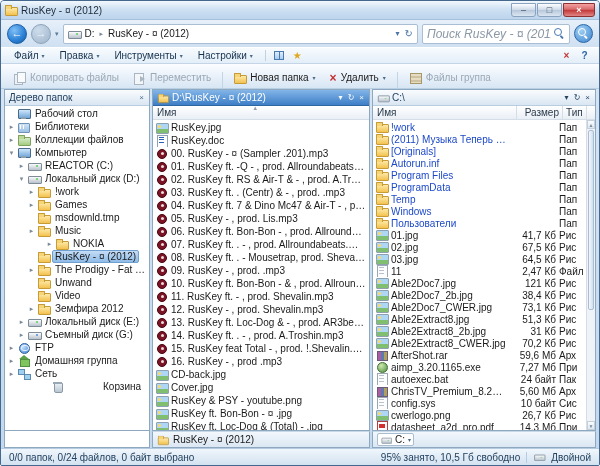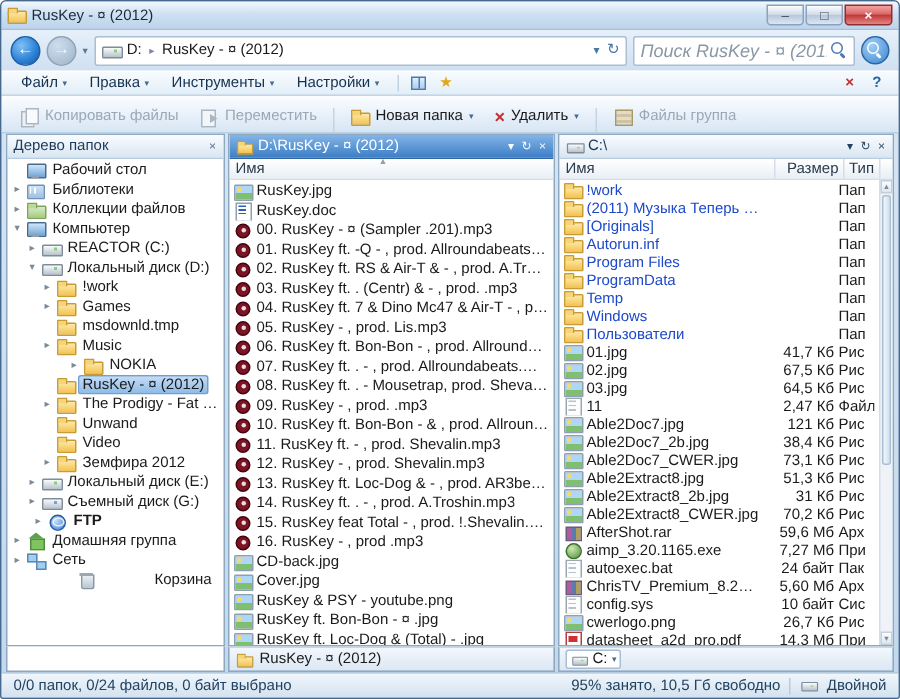--- a/index.html
+++ b/index.html
@@ -337,21 +337,21 @@
           <div class="trow" style="padding-left: 12px;">
             <span class="exp">▸</span>
             <span class="ic ic-drive"></span>
             <span class="tlabel">Локальный диск (E:)</span>
           </div>
           <div class="trow" style="padding-left: 12px;">
             <span class="exp">▸</span>
             <span class="ic ic-drive-removable"></span>
             <span class="tlabel">Съемный диск (G:)</span>
           </div>
-          <div class="trow" style="padding-left: 16px; font-weight: bold;">
+          <div class="trow" style="padding-left: 2px;">
             <span class="exp">▸</span>
             <span class="ic ic-ftp"></span>
             <span class="tlabel">FTP</span>
           </div>
           <div class="trow" style="padding-left: 2px;">
             <span class="exp">▸</span>
             <span class="ic ic-homegroup"></span>
             <span class="tlabel">Домашняя группа</span>
           </div>
           <div class="trow" style="padding-left: 2px;">

